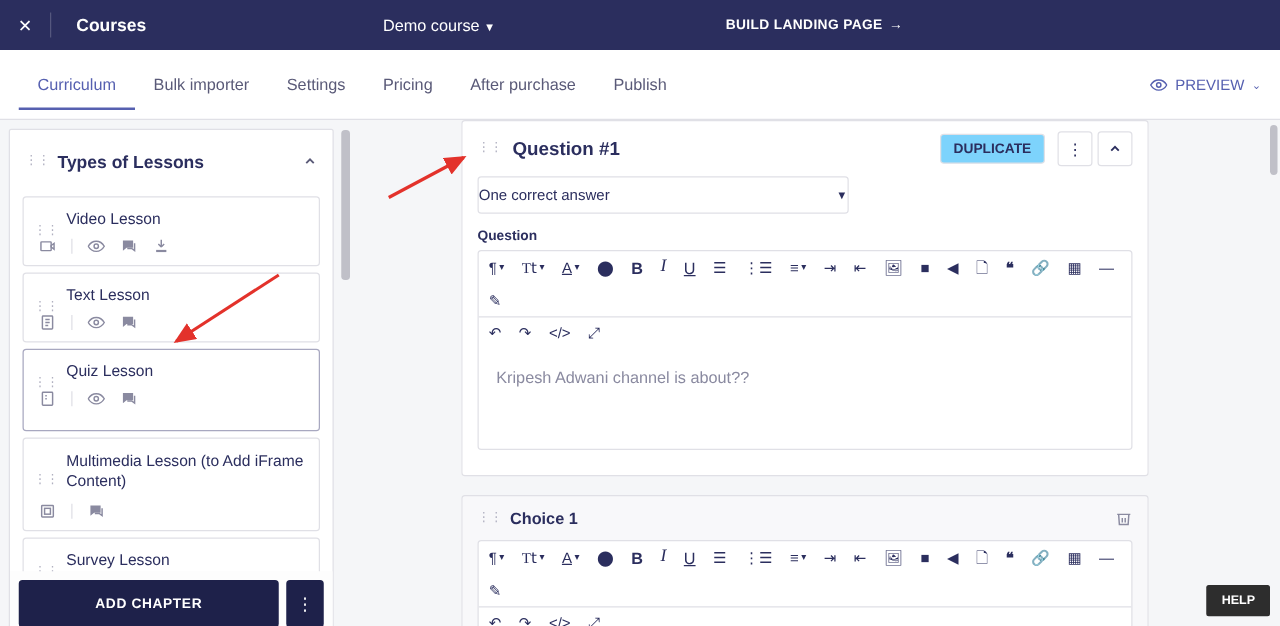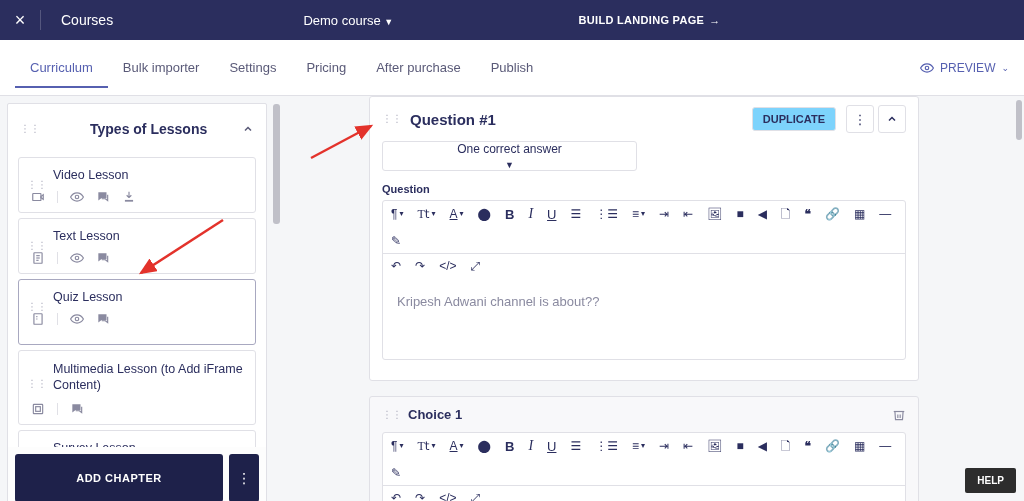--- a/index.html
+++ b/index.html
@@ -11,62 +11,62 @@
     --bg:#f5f6f8;
     --tab-active:#5660b0;
     --muted:#8a8aa0;
   }
   *{box-sizing:border-box;}
   body{margin:0;font-family:Helvetica,Arial,sans-serif;font-size:13px;color:var(--text);background:#fff;width:1024px;height:501px;overflow:hidden;position:relative;}
   
   .topbar{height:40px;background:var(--navy);display:flex;align-items:center;color:#fff;}
   .topbar .close{width:40px;text-align:center;font-size:18px;cursor:pointer;}
   .topbar .divider{width:1px;height:20px;background:rgba(255,255,255,.2);}
-  .topbar .title{font-weight:400;padding:0 20px;font-size:14px;}
+  .topbar .title{font-weight:700;padding:0 20px;font-size:14px;}
   .topbar .center{flex:1;text-align:center;font-size:13px;}
   .topbar .center span{cursor:pointer;}
   .topbar .right{padding:0 15px;font-size:11px;font-weight:600;letter-spacing:.3px;cursor:pointer;}
   .topbar .right .arr{margin-left:5px;}
   
   .tabs{height:56px;background:#fff;display:flex;align-items:center;padding:0 15px;border-bottom:1px solid var(--border);}
   .tab{padding:0 15px;height:40px;line-height:40px;color:var(--text);cursor:pointer;font-size:13px;}
   .tab.active{color:var(--tab-active);border-bottom:2px solid var(--tab-active);font-weight:500;}
   .tabs .spacer{flex:1;}
   .preview{color:var(--tab-active);font-size:12px;display:flex;align-items:center;gap:6px;cursor:pointer;}
   
   .main{display:flex;height:calc(501px - 80px);background:var(--bg);}
   .left{width:260px;background:#fff;margin:7px;border:1px solid var(--border);display:flex;flex-direction:column;position:relative;border-radius:2px;}
   .left-scroll{overflow:hidden;height:100%;}
   .left-scrollbar{position:absolute;right:-14px;top:0;width:7px;height:120px;background:#c0c0c8;border-radius:3px;}
   .section-head{display:flex;align-items:center;padding:10px 12px 8px;height:48px;}
   .grip{color:#b0b0c0;font-size:10px;line-height:6px;margin-right:6px;cursor:grab;}
-  .section-head .title2{font-weight:600;color:var(--text-dark);flex:1;font-size:14px;margin-left:44px;}
+  .section-head .title2{font-weight:600;color:var(--text-dark);flex:1;font-size:14px;}
   .section-head .chev{color:var(--text);cursor:pointer;}
   .left .chev svg{transform:rotate(180deg);}
   .lesson{margin:5px 10px;border:1px solid var(--border);border-radius:3px;padding:10px 12px 8px;}
   .lesson.selected{border-color:#a8a8c0;}
   .lesson .name{color:var(--text-dark);font-size:12.5px;margin-bottom:8px;}
   .lesson .name.two{line-height:1.3;}
   .lesson .icons{display:flex;gap:12px;align-items:center;color:var(--muted);font-size:13px;}
   .lesson .icons .sep{width:1px;height:12px;background:var(--border);}
   .left-bottom{position:absolute;bottom:0;left:0;right:0;padding:7px 7px 7px 7px;display:flex;gap:6px;background:#fdfdfd;}
-  .addchap{flex:1;background:var(--navy-dark);color:#fff;height:48px;border:none;font-size:11px;font-weight:600;letter-spacing:.5px;cursor:pointer;border-radius:3px;}
+  .addchap{flex:1;background:var(--navy-dark);color:#fff;height:38px;border:none;font-size:11px;font-weight:600;letter-spacing:.5px;cursor:pointer;border-radius:3px;}
   .morebtn{width:30px;background:var(--navy-dark);color:#fff;border:none;border-radius:3px;cursor:pointer;font-size:14px;}
   
   .right{flex:1;position:relative;overflow:hidden;}
   .right-inner{position:absolute;top:0;left:95px;right:105px;bottom:0;overflow:hidden;}
   .right-scrollbar{position:absolute;right:2px;top:4px;width:6px;height:40px;background:#c0c0c8;border-radius:3px;}
   .card{background:#fff;border:1px solid var(--border);border-radius:3px;margin-bottom:15px;}
   .qhead{display:flex;align-items:center;padding:8px 12px;}
   .qhead .grip{margin-right:8px;}
   .qhead .qtitle{font-weight:600;color:var(--text-dark);font-size:15px;flex:1;}
   .dupbtn{border:1px solid var(--border);background:#7dd3fc;padding:5px 10px;font-size:11px;font-weight:600;color:var(--text-dark);cursor:pointer;border-radius:3px;margin-right:6px;}
   .iconbtn{border:1px solid var(--border);background:#fff;width:28px;height:28px;display:inline-flex;align-items:center;justify-content:center;cursor:pointer;border-radius:3px;color:var(--text-dark);margin-left:4px;}
   .field-label{font-size:11px;font-weight:600;color:var(--text-dark);margin:2px 12px 5px;}
-  .select{margin:0 12px 12px;border:1px solid var(--border);height:30px;display:flex;align-items:center;padding:0 0;font-size:12px;color:var(--text-dark);width:255px;border-radius:3px;cursor:pointer;justify-content:space-between;flex-direction:column;}
+  .select{margin:0 12px 12px;border:1px solid var(--border);height:30px;display:flex;align-items:center;padding:0 0;font-size:12px;color:var(--text-dark);width:297px;border-radius:3px;cursor:pointer;justify-content:space-between;}
   .editor{margin:3px 12px 12px;border:1px solid var(--border);border-radius:3px;}
   .toolbar{display:flex;flex-wrap:wrap;padding:6px 8px;gap:14px;align-items:center;border-bottom:1px solid var(--border);color:var(--text-dark);}
   .toolbar.row2{border-bottom:none;border-top:none;}
   .toolbar .tb{cursor:pointer;display:inline-flex;align-items:center;font-size:12px;line-height:1;}
   .tb.bold{font-weight:700;font-size:13px;}
   .tb.it{font-style:italic;font-family:serif;font-size:14px;}
   .tb.ul{text-decoration:underline;font-size:13px;}
   .tb .dd{font-size:8px;margin-left:2px;}
   .editor .body{padding:16px 14px 50px;color:var(--muted);font-size:13px;}
   .choice-head{display:flex;align-items:center;padding:10px 12px 2px;}

